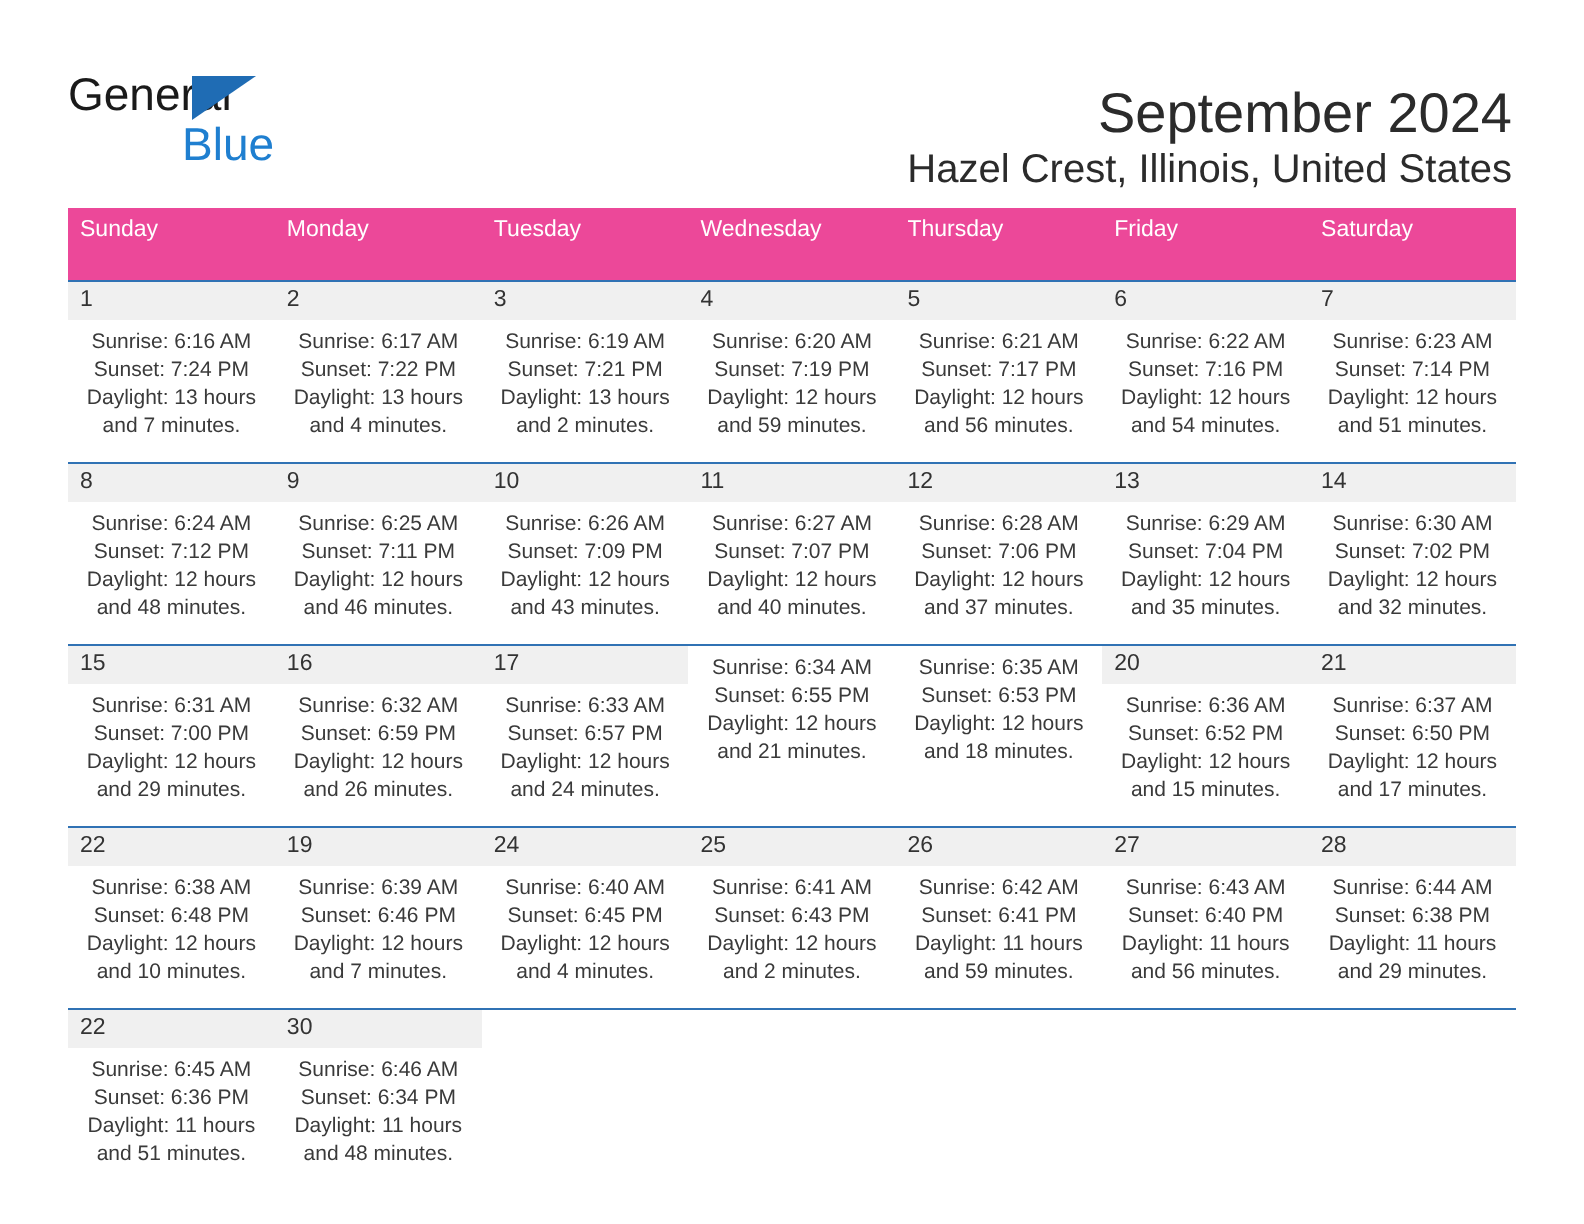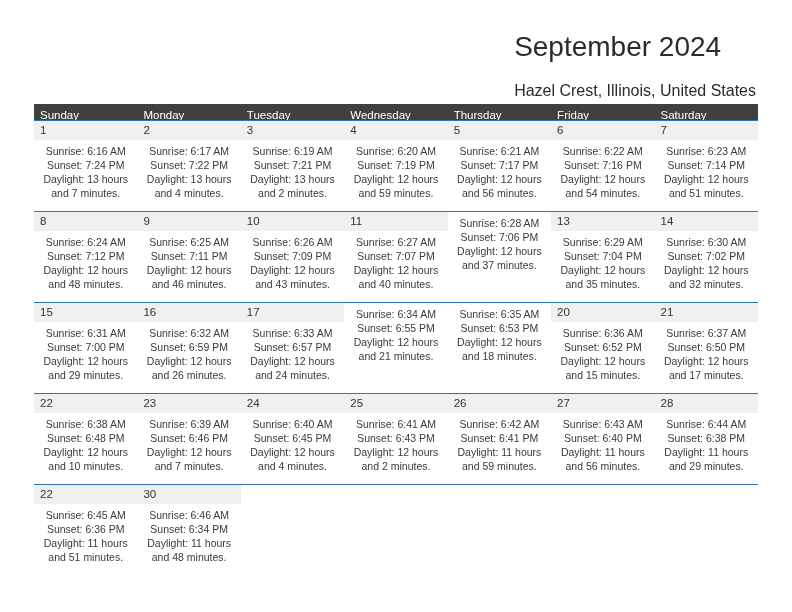--- a/index.html
+++ b/index.html
@@ -57,50 +57,51 @@
     top: 25px;
     font-size: 23px;
     color: #1f7fd0;
     line-height: 26px;
     font-family: "Liberation Sans", sans-serif;
   }
 
   .title-block {
     position: absolute;
     right: 36px;
-    top: 30px;
+    top: 40px;
+    text-align: right;
   }
   .cal-title {
     font-size: 28px;
     font-weight: normal;
     color: #2b2b2b;
     line-height: 34px;
     white-space: nowrap;
   }
   .cal-subtitle {
-    font-size: 16px;
+    font-size: 20px;
     font-weight: normal;
     color: #2b2b2b;
     line-height: 22px;
-    margin-top: 16px;
+    margin-top: 0;
     white-space: nowrap;
   }
 
   
   .calendar {
     position: absolute;
     left: 34px;
     top: 104px;
     width: 724px;
   }
 
   .weekday-header {
     display: flex;
-    background: #404040;
-    height: 16px;
+    background: #ec4899;
+    height: 36px;
   }
   .weekday-cell {
     flex: 1 1 0;
     color: #ffffff;
     font-size: 11.5px;
     line-height: 22px;
     padding-left: 6px;
     box-sizing: border-box;
     overflow: hidden;
     white-space: nowrap;
@@ -143,20 +144,25 @@
     line-height: 14px;
     color: #3a3a3a;
     white-space: nowrap;
   }
 </style>
 </head>
 <body>
 
 <div class="page-header">
 
+  <div class="logo">
+    <span class="logo-general">General</span>
+    <span class="logo-triangle"></span>
+    <span class="logo-blue">Blue</span>
+  </div>
 
   <div class="title-block">
     <div class="cal-title">September 2024</div>
     <div class="cal-subtitle">Hazel Crest, Illinois, United States</div>
   </div>
 
 </div>
 
 <div class="calendar">
 
@@ -289,20 +295,23 @@
           <div class="day-number">11</div>
         </div>
         <div class="day-body">
           <div class="day-line">Sunrise: 6:27 AM</div>
           <div class="day-line">Sunset: 7:07 PM</div>
           <div class="day-line">Daylight: 12 hours</div>
           <div class="day-line">and 40 minutes.</div>
         </div>
       </div>
     <div class="day-cell filled">
+        <div class="day-number-band">
+          <div class="day-number">12</div>
+        </div>
         <div class="day-body">
           <div class="day-line">Sunrise: 6:28 AM</div>
           <div class="day-line">Sunset: 7:06 PM</div>
           <div class="day-line">Daylight: 12 hours</div>
           <div class="day-line">and 37 minutes.</div>
         </div>
       </div>
     <div class="day-cell filled">
         <div class="day-number-band">
           <div class="day-number">13</div>
@@ -408,21 +417,21 @@
         </div>
         <div class="day-body">
           <div class="day-line">Sunrise: 6:38 AM</div>
           <div class="day-line">Sunset: 6:48 PM</div>
           <div class="day-line">Daylight: 12 hours</div>
           <div class="day-line">and 10 minutes.</div>
         </div>
       </div>
     <div class="day-cell filled">
         <div class="day-number-band">
-          <div class="day-number">23</div>
+          <div class="day-number">19</div>
         </div>
         <div class="day-body">
           <div class="day-line">Sunrise: 6:39 AM</div>
           <div class="day-line">Sunset: 6:46 PM</div>
           <div class="day-line">Daylight: 12 hours</div>
           <div class="day-line">and 7 minutes.</div>
         </div>
       </div>
     <div class="day-cell filled">
         <div class="day-number-band">

